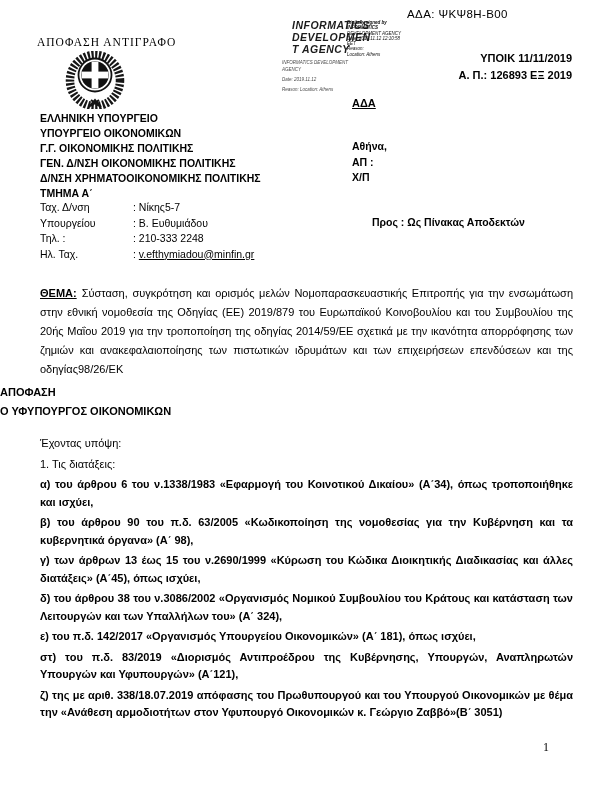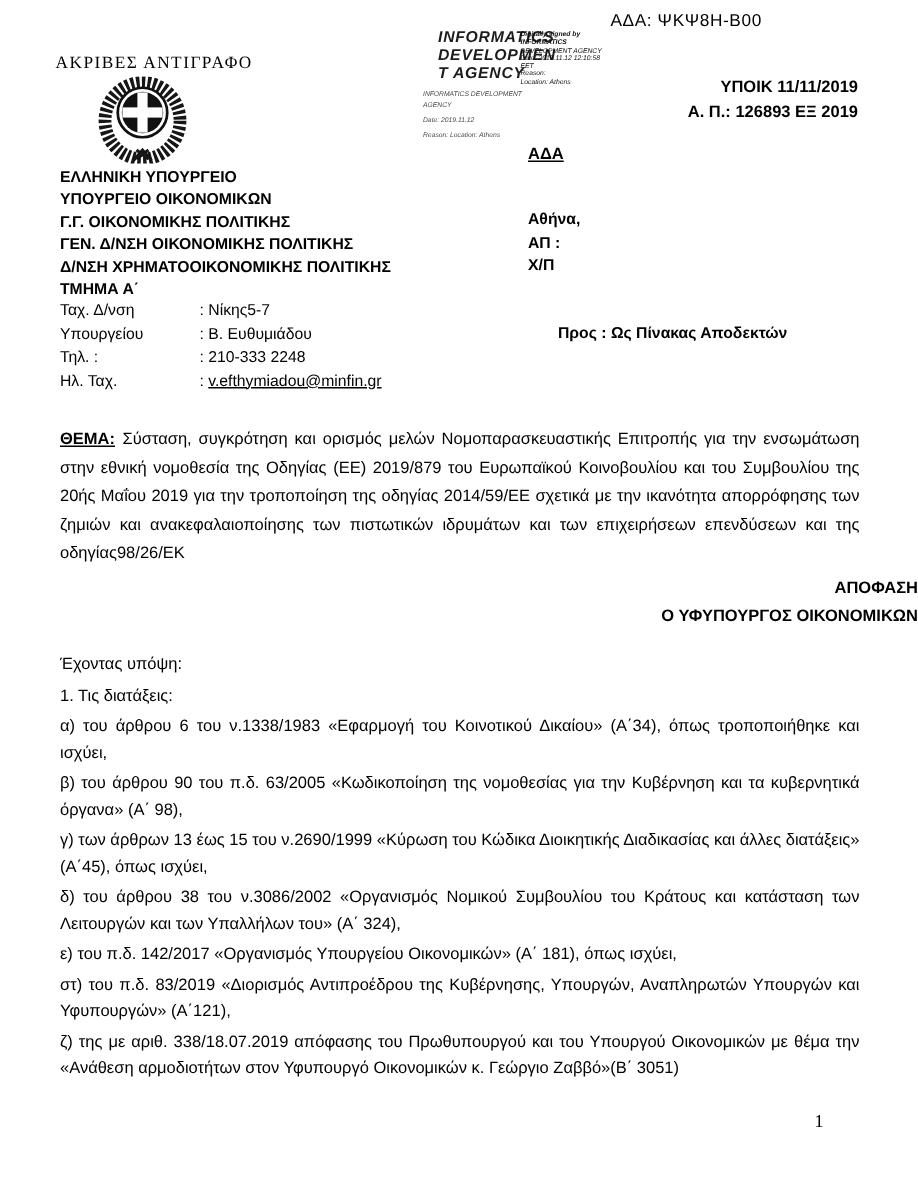--- a/index.html
+++ b/index.html
@@ -38,33 +38,33 @@
   .contact{position:absolute;left:40px;top:200px;font-size:10.5px;line-height:15.5px;}
   .c-row{display:flex;}
   .c-label{display:inline-block;width:93px;}
   .email-link{color:#000;text-decoration:underline;}
   .right-col{position:absolute;left:352px;top:139px;font-weight:bold;font-size:10.5px;line-height:15.5px;}
   .pros{position:absolute;left:352px;top:216px;font-weight:bold;font-size:10.5px;padding-left:20px;}
   
   .subject{position:absolute;left:40px;top:284px;width:533px;font-size:11px;line-height:19px;text-align:justify;}
   .subject-label{font-weight:bold;text-decoration:underline;margin-right:5px;}
   
-  .decision{position:absolute;left:0;top:383px;width:612px;text-align:right;font-weight:bold;font-size:11px;line-height:19px;}
+  .decision{position:absolute;left:0;top:383px;width:612px;text-align:left;font-weight:bold;font-size:11px;line-height:19px;}
   .having{position:absolute;left:40px;top:437px;font-size:11px;}
   .list-intro{position:absolute;left:40px;top:458px;font-size:11px;}
-  .items{position:absolute;left:40px;top:476px;width:533px;font-size:11px;line-height:17.5px;text-align:justify;}
+  .items{position:absolute;left:40px;top:476px;width:533px;font-size:11px;line-height:17.5px;text-align:justify;font-weight:bold;}
   .items p{margin:0 0 3px 0;}
   .pagenum{position:absolute;left:543px;top:740px;font-family:"Liberation Serif",serif;font-size:12px;}
 </style>
 </head>
 <body>
 
 <div class="page">
 
-  <div class="certified">ΑΚΡΙΒΕΣ ΑΝΤΙΓΡΑΦΟ</div>
+  <div class="certified">ΑΠΟΦΑΣΗ ΑΝΤΙΓΡΑΦΟ</div>
 
   <div class="emblem">
     <svg width="60" height="58" viewBox="0 0 60 58" xmlns="http://www.w3.org/2000/svg">
       <ellipse cx="30" cy="29.5" rx="25" ry="25.5" fill="none" stroke="#161616" stroke-width="8.5" stroke-dasharray="2.2 1.5"></ellipse>
       <path d="M24 56 L30 49 L36 56 M26 49 L34 55 M34 49 L26 55" stroke="#161616" stroke-width="2" fill="none"></path>
       <circle cx="30" cy="24" r="16.5" fill="#ffffff" stroke="#111111" stroke-width="1.8"></circle>
       <circle cx="30" cy="24" r="13.8" fill="#111111"></circle>
       <rect x="26.6" y="10.6" width="6.8" height="26.8" fill="#ffffff"></rect>
       <rect x="16.6" y="20.6" width="26.8" height="6.8" fill="#ffffff"></rect>
     </svg>

